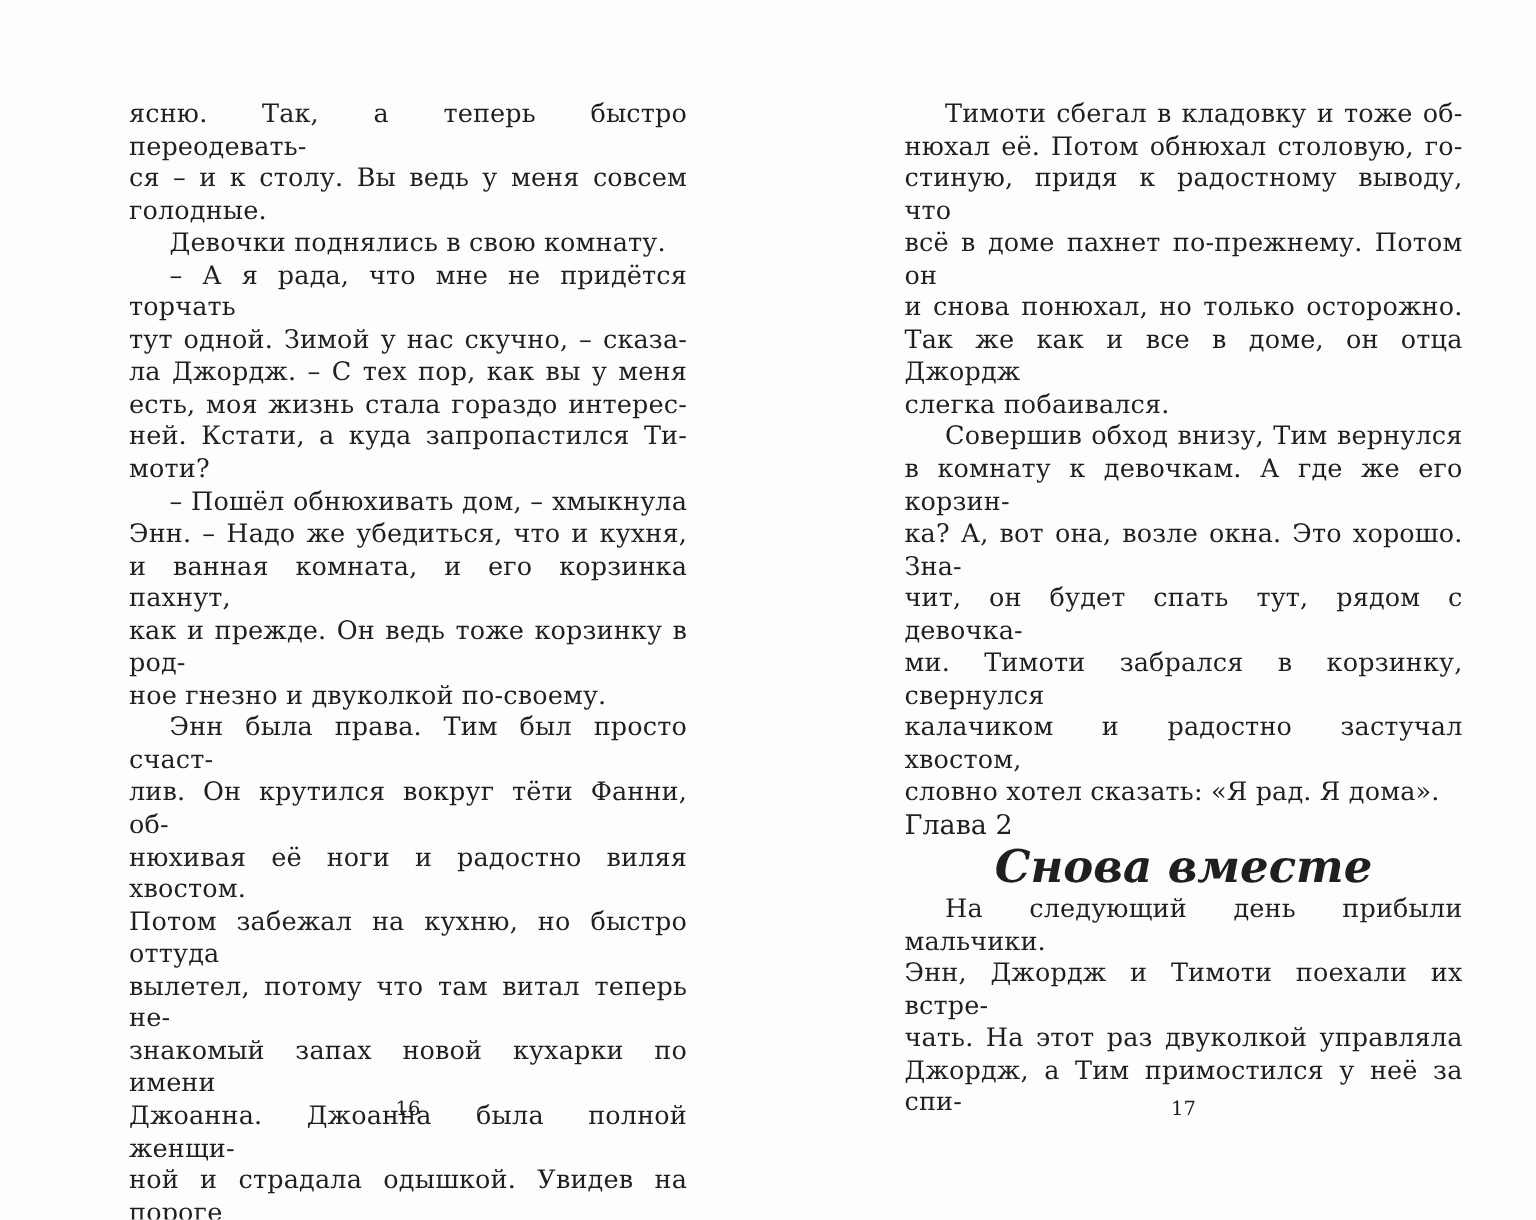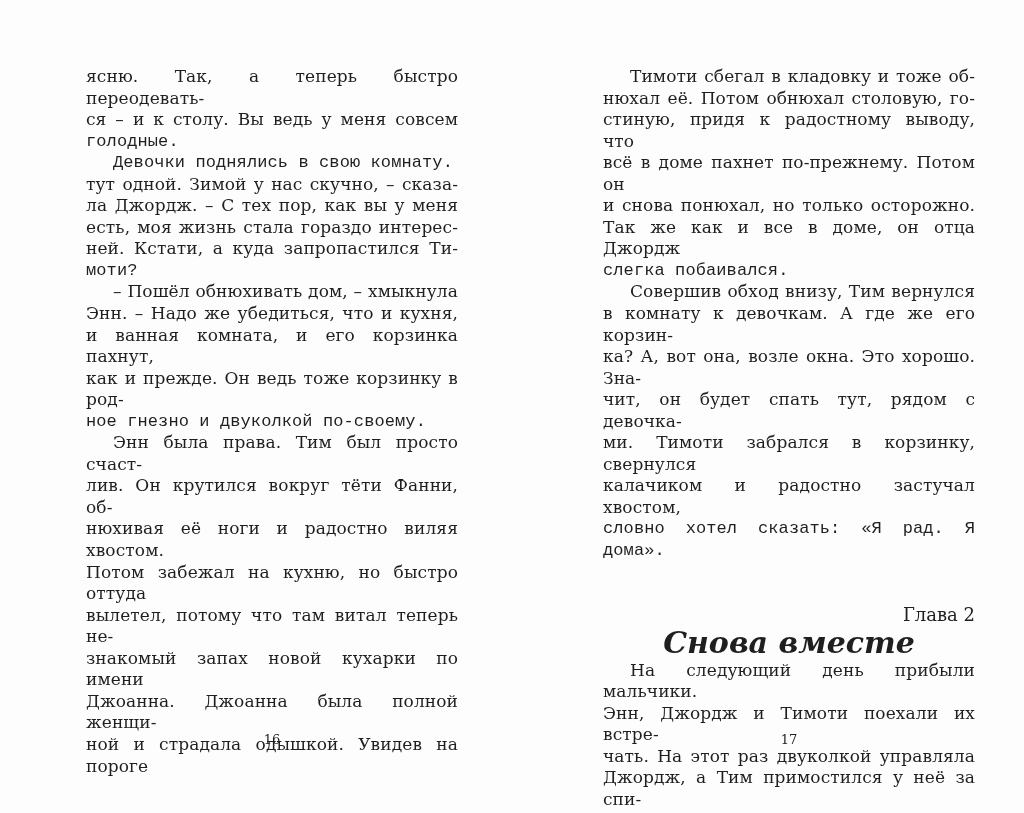--- a/index.html
+++ b/index.html
@@ -35,25 +35,24 @@
   }
   .para { margin: 0; }
   .line {
     font-size: 17px;
     line-height: 21.55px;
     text-align: justify;
     text-align-last: justify;
     white-space: normal;
     letter-spacing: 0.1px;
   }
-  .line.last { text-align-last: left; font-family: Liberation Mono, monospace; }
+  .line.last { text-align-last: left; }
   .line.ind  { text-indent: 27px; }
   .chapter-label {
-    margin-top: 42px;
-    text-align: right;
+    text-align: left;
     font-size: 18px;
     line-height: 22px;
   }
   .chapter-title {
     text-align: center;
     font-size: 30px;
     line-height: 34px;
     font-weight: bold;
     font-style: italic;
     font-family: "DejaVu Serif", serif;
@@ -76,20 +75,21 @@
     <div class="text-block">
         <div class="para">
           <div class="line">ясню. Так, а теперь быстро переодевать-</div>
           <div class="line">ся – и к столу. Вы ведь у меня совсем</div>
           <div class="line last">голодные.</div>
         </div>
         <div class="para">
           <div class="line last ind">Девочки поднялись в свою комнату.</div>
         </div>
         <div class="para">
+          <div class="line ind">– А я рада, что мне не придётся торчать</div>
           <div class="line">тут одной. Зимой у нас скучно, – сказа-</div>
           <div class="line">ла Джордж. – С тех пор, как вы у меня</div>
           <div class="line">есть, моя жизнь стала гораздо интерес-</div>
           <div class="line">ней. Кстати, а куда запропастился Ти-</div>
           <div class="line last">моти?</div>
         </div>
         <div class="para">
           <div class="line ind">– Пошёл обнюхивать дом, – хмыкнула</div>
           <div class="line">Энн. – Надо же убедиться, что и кухня,</div>
           <div class="line">и ванная комната, и его корзинка пахнут,</div>

